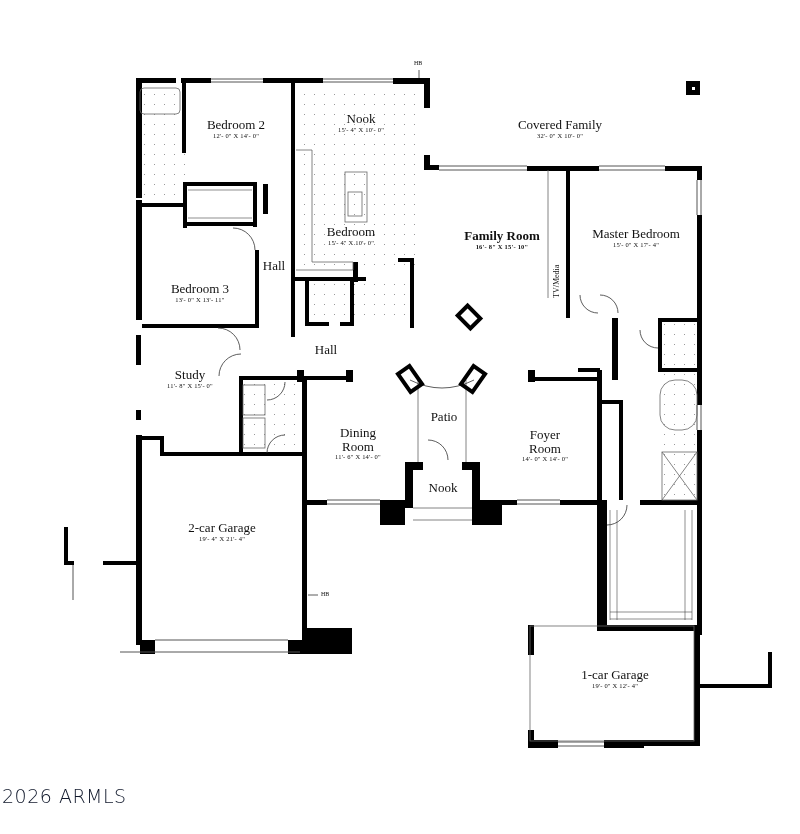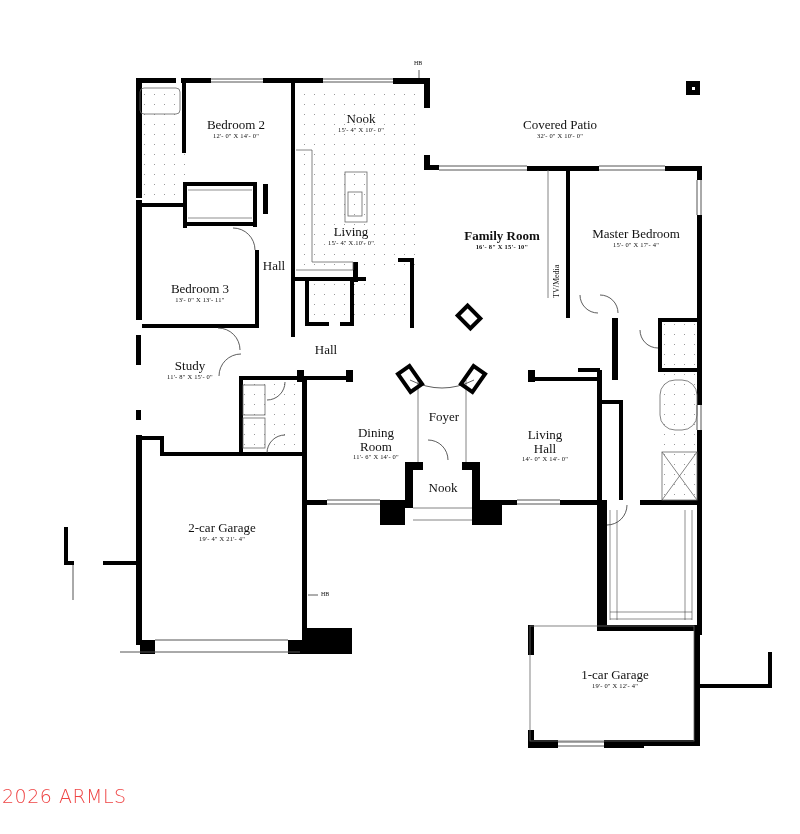--- a/index.html
+++ b/index.html
@@ -3,21 +3,21 @@
 <meta charset="utf-8">
 <style>
   html, body { margin: 0; padding: 0; background: #ffffff; }
   body { width: 800px; height: 834px; position: relative; overflow: hidden; font-family: "Liberation Serif", "DejaVu Serif", serif; color: #111; }
   #plan { position: absolute; left: 0; top: 0; width: 800px; height: 834px; }
   .room { position: absolute; text-align: center; transform: translateX(-50%); white-space: nowrap; line-height: 1.05; }
   .room .name { font-size: 13px; display: block; }
   .room .dim { font-size: 6.5px; display: block; letter-spacing: 0.2px; margin-top: 1px; }
   .small { position: absolute; font-size: 6px; font-family: "Liberation Serif", serif; }
   .vert { position: absolute; font-size: 8px; transform: rotate(-90deg); transform-origin: left top; white-space: nowrap; }
-  .copyright { position: absolute; left: 2px; top: 785px; font-family: "DejaVu Sans", sans-serif; font-size: 19px; color: #ef4444; letter-spacing: 0.5px; font-weight: 300; }
+  .copyright { position: absolute; left: 2px; top: 785px; font-family: "DejaVu Sans", sans-serif; font-size: 19px; color: #0f172a; letter-spacing: 0.5px; font-weight: 300; }
 </style>
 </head>
 <body>
 
 <svg id="plan" viewBox="0 0 800 834" xmlns="http://www.w3.org/2000/svg">
   <defs>
     <pattern id="dots" width="10" height="10" patternUnits="userSpaceOnUse">
       <rect x="4" y="4" width="1" height="1" fill="#9a9a9a"></rect>
     </pattern>
   </defs>
@@ -221,58 +221,58 @@
 <div>
   <div class="room" style="left:236px; top:111px;margin-top:7px;">
     <span class="name">Bedroom 2</span>
     <span class="dim">12'- 0" X 14'- 0"</span>
   </div>
   <div class="room" style="left:361px; top:112px;">
     <span class="name">Nook</span>
     <span class="dim">15'- 4" X 10'- 0"</span>
   </div>
   <div class="room" style="left:560px; top:118px;">
-    <span class="name">Covered Patio</span>
+    <span class="name">Covered Family</span>
     <span class="dim">32'- 0" X 10'- 0"</span>
   </div>
   <div class="room" style="left:351px; top:225px;">
-    <span class="name">Living</span>
+    <span class="name">Bedroom</span>
     <span class="dim">15'- 4" X 10'- 0"</span>
   </div>
   <div class="room" style="left:502px; top:229px;font-weight:bold;">
     <span class="name">Family Room</span>
     <span class="dim">16'- 8" X 15'- 10"</span>
   </div>
   <div class="room" style="left:636px; top:227px;">
     <span class="name">Master Bedroom</span>
     <span class="dim">15'- 0" X 17'- 4"</span>
   </div>
   <div class="room" style="left:200px; top:266px;margin-top:16px;">
     <span class="name">Bedroom 3</span>
     <span class="dim">13'- 0" X 13'- 11"</span>
   </div>
   <div class="room" style="left:274px; top:259px;">
     <span class="name">Hall</span>
   </div>
   <div class="room" style="left:326px; top:343px;">
     <span class="name">Hall</span>
   </div>
-  <div class="room" style="left:190px; top:359px;">
+  <div class="room" style="left:190px; top:368px;">
     <span class="name">Study</span>
     <span class="dim">11'- 8" X 15'- 0"</span>
   </div>
-  <div class="room" style="left:376px; top:426px; width:60px; white-space:normal;">
+  <div class="room" style="left:358px; top:426px; width:60px; white-space:normal;">
     <span class="name">Dining Room</span>
     <span class="dim" style="white-space:nowrap;">11'- 6" X 14'- 0"</span>
   </div>
   <div class="room" style="left:444px; top:410px;">
-    <span class="name">Foyer</span>
+    <span class="name">Patio</span>
   </div>
   <div class="room" style="left:545px; top:428px; width:60px; white-space:normal;">
-    <span class="name">Living Hall</span>
+    <span class="name">Foyer Room</span>
     <span class="dim" style="white-space:nowrap;">14'- 0" X 14'- 0"</span>
   </div>
   <div class="room" style="left:443px; top:481px;">
     <span class="name">Nook</span>
   </div>
   <div class="room" style="left:222px; top:521px;">
     <span class="name">2-car Garage</span>
     <span class="dim">19'- 4" X 21'- 4"</span>
   </div>
   <div class="room" style="left:615px; top:668px;">

